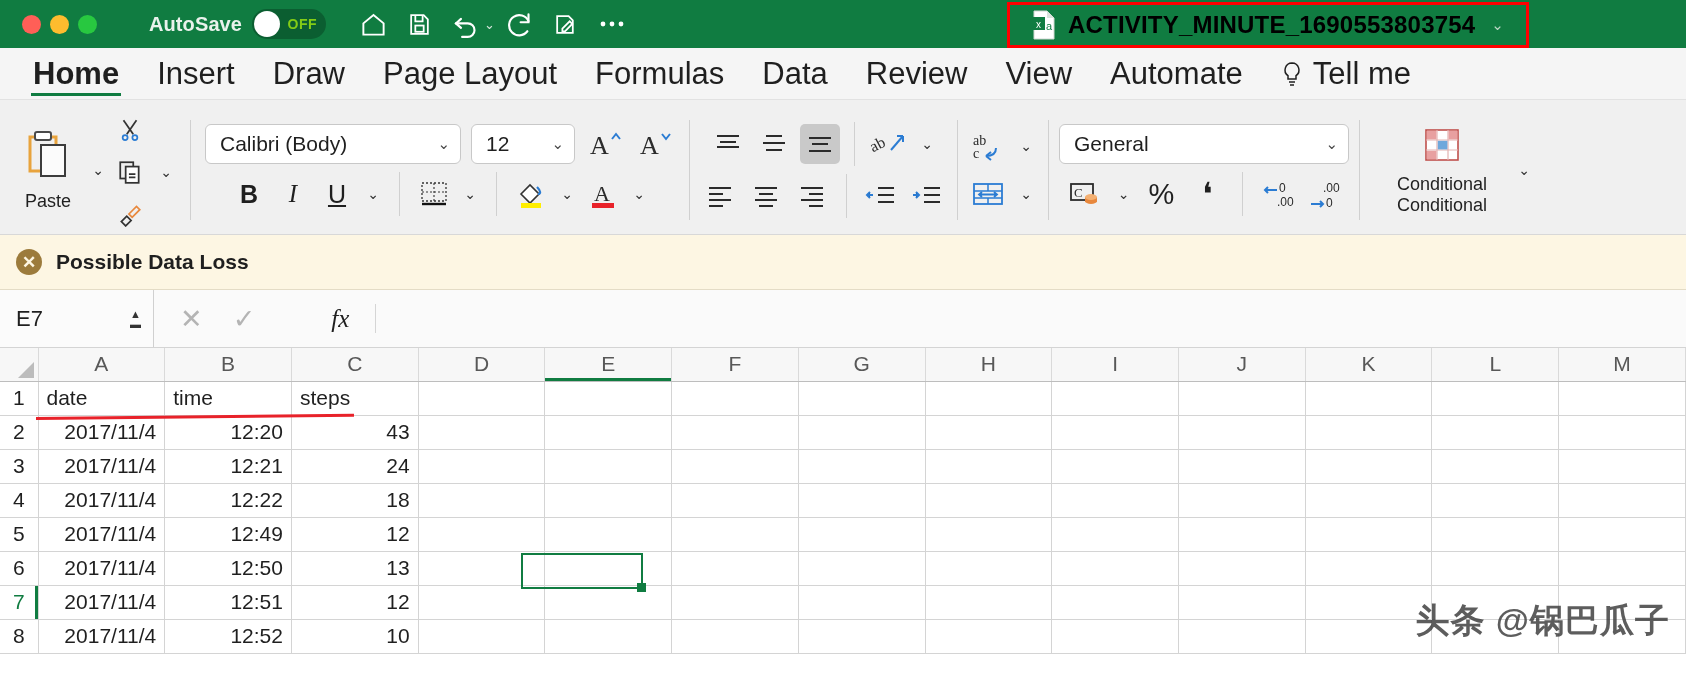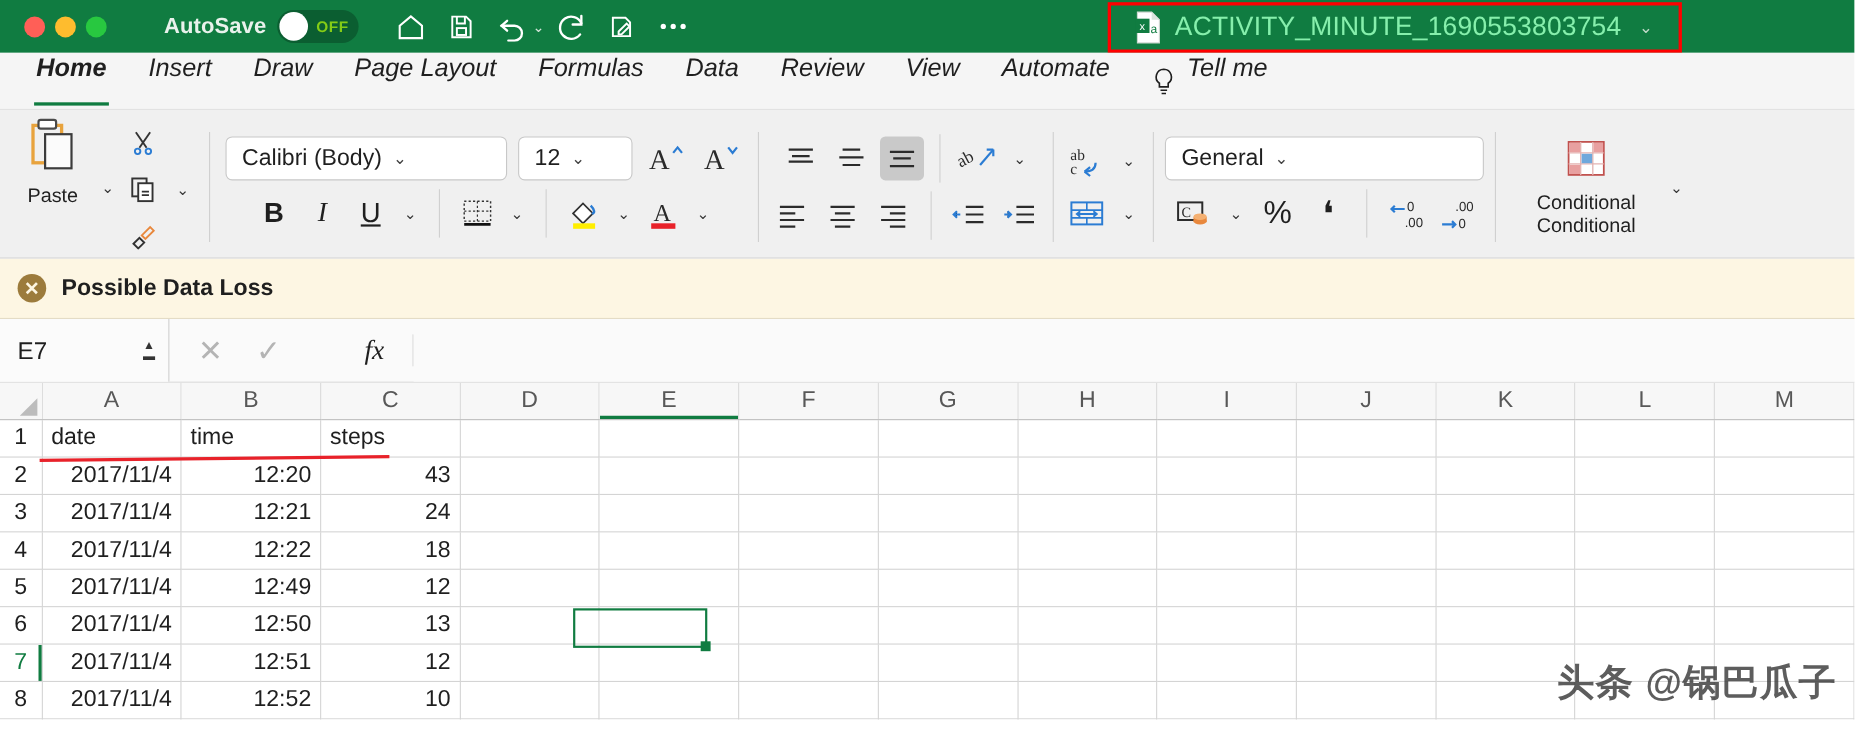--- a/index.html
+++ b/index.html
@@ -60,41 +60,40 @@
     left: 1007px; top: 2px;
     width: 522px; height: 46px;
     display: flex; align-items: center; gap: 12px;
     padding-left: 22px;
     border: 3px solid #FF0000;
   }
   .xls-icon {
     width: 24px; height: 30px; position: relative; flex: none;
   }
   .file-title {
-    color: #86efac; font-size: 24px; font-weight: normal; letter-spacing: .2px;
+    color: #000000; font-size: 24px; font-weight: bold; letter-spacing: .2px;
     white-space: nowrap;
   }
   .title-caret { color: #BFD8C7; font-size: 15px; margin-left: 4px; }
 
   
   .tabbar {
     height: 52px;
     background: #F5F5F5;
     display: flex; align-items: center;
     padding-left: 14px;
     border-bottom: 1px solid #E2E2E2;
     position: relative;
   }
   .tab {
     position: relative;
-    font-size: 23px; color: #1F1F1F;
+    font-size: 31px; color: #1F1F1F;
     padding: 0 19px; height: 52px;
-    display: flex; 
+    display: flex; align-items: center;
     white-space: nowrap;
-    font-style: italic;
   }
   .tab.active { font-weight: bold; }
   .tab.active::after {
     content: ""; position: absolute;
     left: 17px; right: 17px; bottom: 4px; height: 3px;
     background: #107C41;
   }
   .tab .bulb { margin-right: 10px; display: flex; align-items: center; }
 
   
@@ -104,35 +103,35 @@
     display: flex; align-items: stretch;
     padding: 6px 0 0 0;
     border-bottom: 1px solid #D8D8D8;
     position: relative;
   }
   .rgroup { display: flex; align-items: center; padding: 0 10px; height: 100%; }
   .rsep { width: 1px; background: #D0D0D0; margin: 14px 2px; height: 100px; align-self: center; }
 
   
   .paste-col {
-    display: flex; flex-direction: column; align-items: center; 
+    display: flex; flex-direction: column; align-items: center; justify-content: center;
     width: 76px; height: 100%;
   }
   .paste-label { font-size: 18px; color: #1F1F1F; margin-top: 4px; }
   .minicol { display: flex; flex-direction: column; justify-content: center; gap: 4px; height: 100%; padding-top: 4px;}
   .minirow { display: flex; align-items: center; gap: 4px; height: 38px; }
 
   
   .fontgroup { display: flex; flex-direction: column; justify-content: center; gap: 8px; padding: 0 12px; }
   .fontrow1 { display: flex; align-items: center; gap: 10px; }
   .fontrow2 { display: flex; align-items: center; gap: 4px; }
   .selectbox {
     height: 40px; border: 1px solid #C8C8C8; border-radius: 6px;
     background: #FFFFFF;
-    display: flex; align-items: center; justify-content: flex-start;
+    display: flex; align-items: center; justify-content: space-between;
     padding: 0 10px 0 14px;
     font-size: 21px; color: #1F1F1F;
   }
   .selectbox .chev { font-size: 15px; color: #444; margin-left: 10px; }
   .fontname { width: 256px; }
   .fontsize { width: 104px; }
   .numfmt { width: 290px; }
   .iconbtn {
     min-width: 40px; height: 40px;
     display: flex; align-items: center; justify-content: center;

